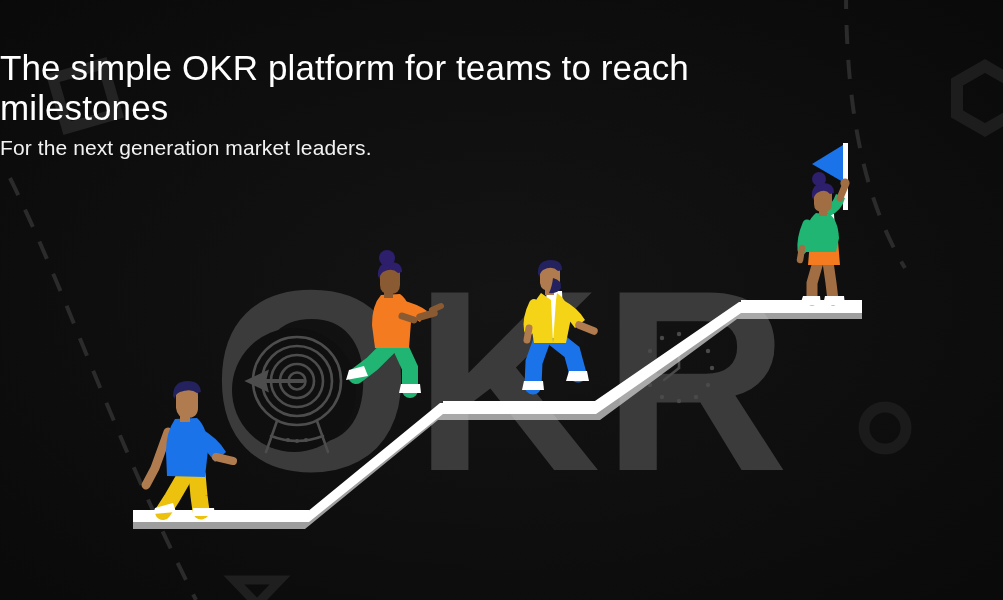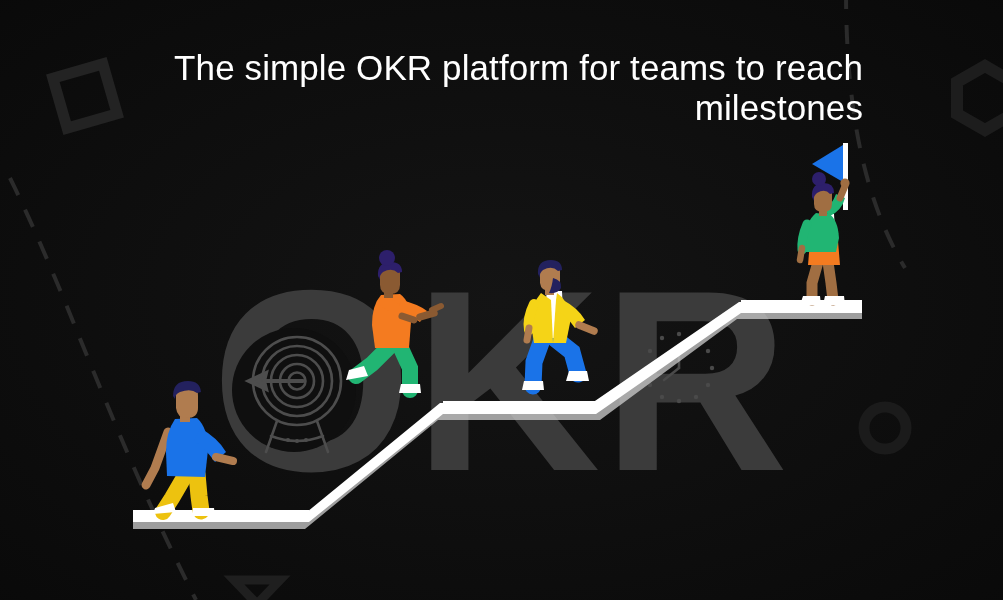--- a/index.html
+++ b/index.html
@@ -20,21 +20,21 @@
     position:absolute; left:0; top:0;
     width:1003px; height:600px;
   }
   #bg-svg { z-index:1; }
   #art-svg { z-index:3; }
 
   .headings {
     position:absolute;
     left:0; top:0; width:863px;
     z-index:5;
-    text-align:right;
+    text-align:left;
     pointer-events:none;
   }
   .headline {
     margin-top:48px;
     font-size:35px;
     font-weight:400;
     line-height:1.15;
     color:#ffffff;
     letter-spacing:0.1px;
   }
@@ -272,15 +272,16 @@
                Q 832 212 823 212 Q 814 212 814 204 Z" fill="#a06e42"></path>
 
       <path d="M 812 197 Q 811 183 824 183 Q 834 183 834 193 L 830 194
                Q 825 188 817 193 Q 813 196 814 201 Z" fill="#2d1f6b"></path>
       <circle cx="819" cy="179" r="7" fill="#2d1f6b"></circle>
     </g>
   </svg>
 
   <div class="headings">
     <h1 class="headline">The simple OKR platform for teams to reach milestones</h1>
+    <p class="subhead">For the next generation market leaders.</p>
   </div>
 
 </div>
 
 </body></html>

